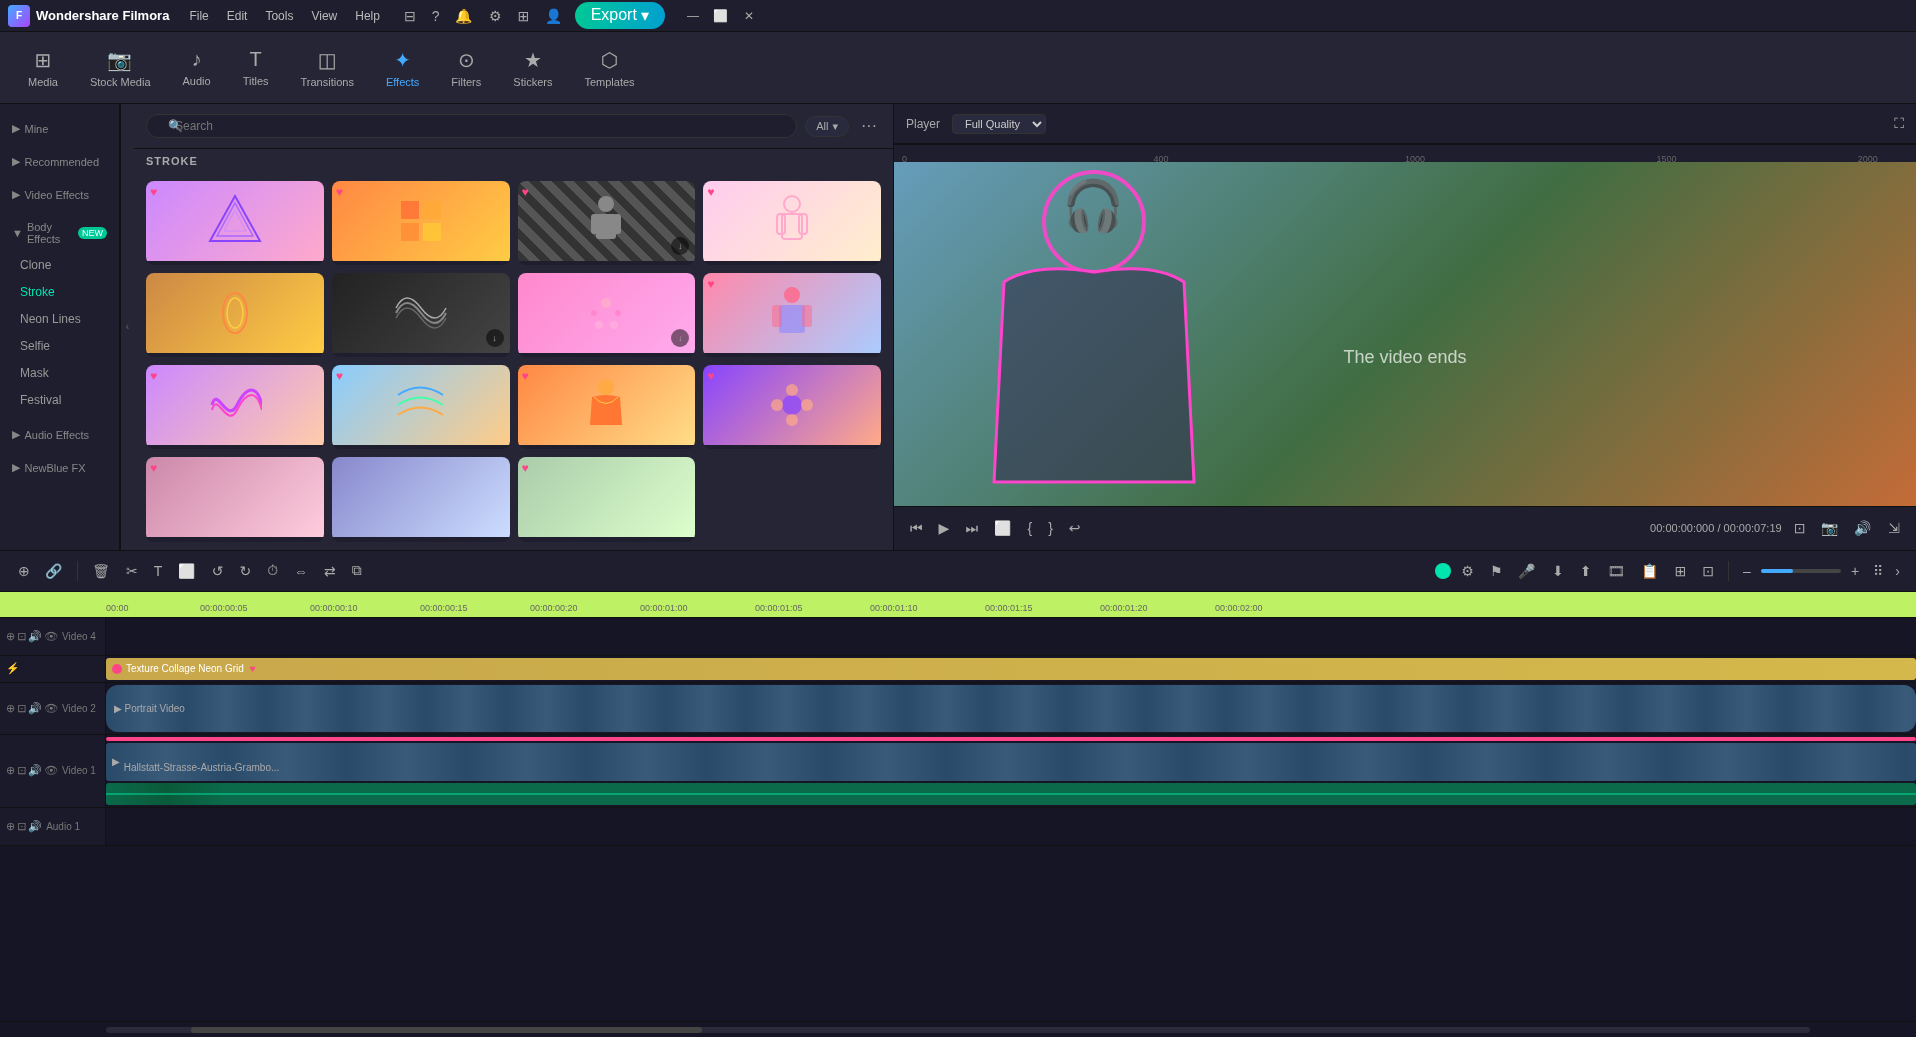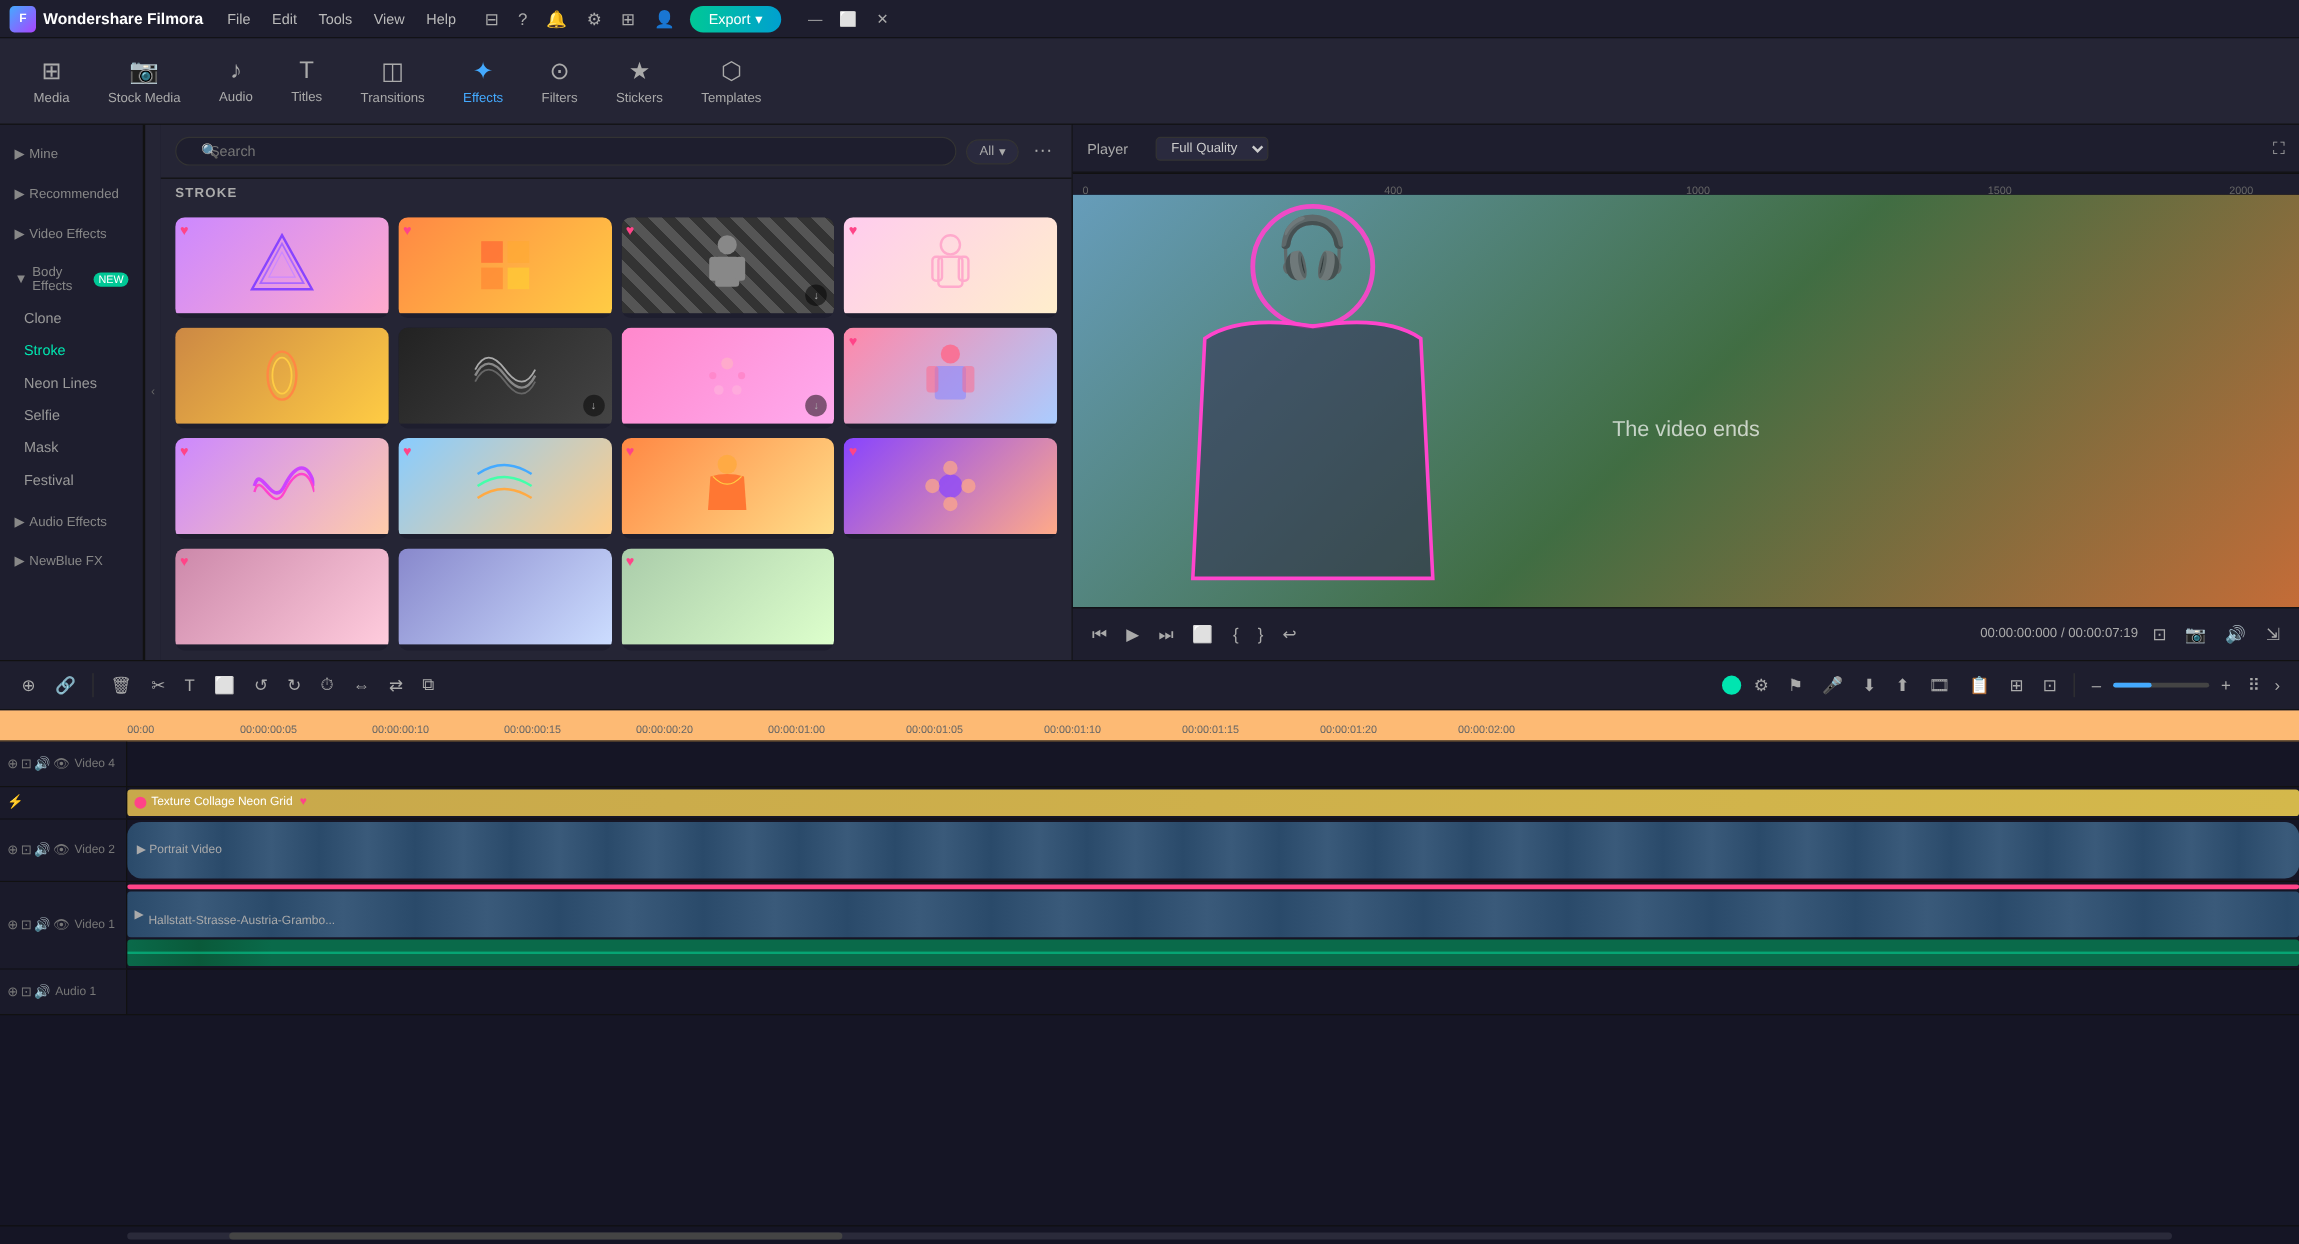--- a/index.html
+++ b/index.html
@@ -7,21 +7,21 @@
 
     
     .title-bar { height: 32px; background: #1e1e2e; display: flex; align-items: center; padding: 0 8px; gap: 12px; border-bottom: 1px solid #111; }
     .title-bar-logo { display: flex; align-items: center; gap: 6px; color: #fff; font-size: 13px; font-weight: 600; }
     .title-bar-logo .logo-icon { width: 22px; height: 22px; background: linear-gradient(135deg, #4af, #a4f); border-radius: 4px; display: flex; align-items: center; justify-content: center; font-size: 10px; color: #fff; }
     .title-bar-menu { display: flex; gap: 2px; }
     .title-bar-menu span { color: #bbb; font-size: 12px; padding: 2px 8px; cursor: pointer; }
     .title-bar-title { flex: 1; text-align: center; color: #aaa; font-size: 12px; }
     .title-bar-controls { display: flex; gap: 8px; align-items: center; }
     .title-bar-controls .icon-btn { color: #aaa; font-size: 14px; cursor: pointer; padding: 2px 4px; }
-    .export-btn { background: linear-gradient(90deg, #00c896, #00a0d0); color: #fff; border: none; border-radius: 16px; padding: 4px 16px; font-size: 12px; cursor: pointer; display: flex; align-items: flex-start; gap: 4px; }
+    .export-btn { background: linear-gradient(90deg, #00c896, #00a0d0); color: #fff; border: none; border-radius: 16px; padding: 4px 16px; font-size: 16px; cursor: pointer; display: flex; align-items: flex-start; gap: 4px; }
     .win-controls { display: flex; gap: 4px; margin-left: 8px; }
     .win-btn { width: 24px; height: 24px; border-radius: 50%; display: flex; align-items: center; justify-content: center; color: #aaa; font-size: 12px; cursor: pointer; }
 
     
     .toolbar { height: 72px; background: #252535; display: flex; align-items: center; padding: 0 16px; gap: 8px; border-bottom: 1px solid #111; }
     .toolbar-item { display: flex; flex-direction: column; align-items: center; gap: 4px; padding: 6px 12px; cursor: pointer; color: #aaa; font-size: 11px; border-radius: 6px; }
     .toolbar-item.active { color: #4af; }
     .toolbar-item .tb-icon { font-size: 20px; }
 
     
@@ -61,21 +61,21 @@
     .thumb-neon-flow { background: linear-gradient(135deg, #cc88ff 0%, #ffccaa 100%); }
     .thumb-multicolor { background: linear-gradient(135deg, #88ccff 0%, #ffcc88 100%); }
     .thumb-ai-portrait { background: linear-gradient(135deg, #ff8844 0%, #ffdd88 100%); }
     .thumb-texture-floral { background: linear-gradient(135deg, #8844ff 0%, #ffaa88 100%); }
     .thumb-row4a { background: linear-gradient(135deg, #cc88aa 0%, #ffccdd 100%); }
     .thumb-row4b { background: linear-gradient(135deg, #8888cc 0%, #ccddff 100%); }
     .thumb-row4c { background: linear-gradient(135deg, #aaccaa 0%, #ddffcc 100%); }
 
     
     .player-panel { flex: 1; display: flex; flex-direction: column; background: #1a1a2a; }
-    .player-header { height: 40px; background: #1e1e2e; display: flex; align-items: center; padding: 0 12px; gap: 23px; border-bottom: 1px solid #111; }
+    .player-header { height: 40px; background: #1e1e2e; display: flex; align-items: center; padding: 0 12px; gap: 12px; border-bottom: 1px solid #111; }
     .player-label { color: #aaa; font-size: 12px; }
     .quality-select { background: #2a2a3e; color: #ccc; border: 1px solid #333; border-radius: 4px; padding: 2px 8px; font-size: 11px; cursor: pointer; }
     .player-spacer { flex: 1; }
     .player-fullscreen { color: #aaa; cursor: pointer; font-size: 14px; }
     .player-viewport { flex: 1; position: relative; background: #0d0d1a; display: flex; align-items: center; justify-content: center; overflow: hidden; }
     .player-timeline-ruler { height: 18px; background: #1e1e2e; display: flex; align-items: center; padding: 0 8px; border-top: 1px solid #111; overflow: hidden; }
     .ruler-marks { display: flex; width: 100%; position: relative; }
     .ruler-mark { position: absolute; color: #666; font-size: 9px; white-space: nowrap; }
     .player-controls { height: 44px; background: #1e1e2e; display: flex; align-items: center; padding: 0 12px; gap: 8px; border-top: 1px solid #111; }
     .player-btn { color: #aaa; font-size: 14px; cursor: pointer; padding: 4px; }
@@ -88,21 +88,21 @@
     .edit-separator { width: 1px; height: 20px; background: #333; margin: 0 4px; }
     .edit-right { margin-left: auto; display: flex; align-items: center; gap: 4px; }
     .record-btn { width: 16px; height: 16px; background: #00e5b0; border-radius: 50%; }
     .zoom-control { display: flex; align-items: center; gap: 4px; color: #aaa; font-size: 12px; }
     .zoom-slider { width: 80px; height: 4px; background: #444; border-radius: 2px; position: relative; cursor: pointer; }
     .zoom-slider-fill { width: 40%; height: 100%; background: #4af; border-radius: 2px; }
     .grid-btn { color: #aaa; font-size: 14px; cursor: pointer; padding: 2px 4px; }
 
     
     .timeline { flex: 1; display: flex; flex-direction: column; background: #151525; min-height: 0; }
-    .timeline-ruler { height: 26px; background: #fdba74; border-bottom: 1px solid #111; display: flex; align-items: flex-end; padding: 0 0 2px 106px; overflow: hidden; gap: 0; position: relative; }
+    .timeline-ruler { height: 26px; background: #bef264; border-bottom: 1px solid #111; display: flex; align-items: flex-end; padding: 0 0 2px 106px; overflow: hidden; gap: 0; position: relative; }
     .tl-mark { position: absolute; color: #666; font-size: 9px; bottom: 4px; white-space: nowrap; }
     .timeline-tracks { flex: 1; display: flex; flex-direction: column; overflow-y: auto; position: relative; }
     .track-row { display: flex; align-items: stretch; min-height: 38px; border-bottom: 1px solid #111; }
     .track-label { width: 106px; min-width: 106px; background: #1a1a2a; display: flex; align-items: center; padding: 0 6px; gap: 4px; font-size: 10px; color: #888; border-right: 1px solid #111; }
     .track-controls { display: flex; gap: 2px; }
     .track-content { flex: 1; position: relative; overflow: hidden; }
     .clip-effect { background: linear-gradient(90deg, #c8a84b, #d4b84b); height: 22px; border-radius: 3px; display: flex; align-items: center; padding: 0 6px; font-size: 10px; color: #fff; white-space: nowrap; overflow: hidden; }
     .clip-video { background: linear-gradient(180deg, #2a4a6a 0%, #1a3a5a 100%); }
 
     .track-name { font-size: 10px; color: #777; }

